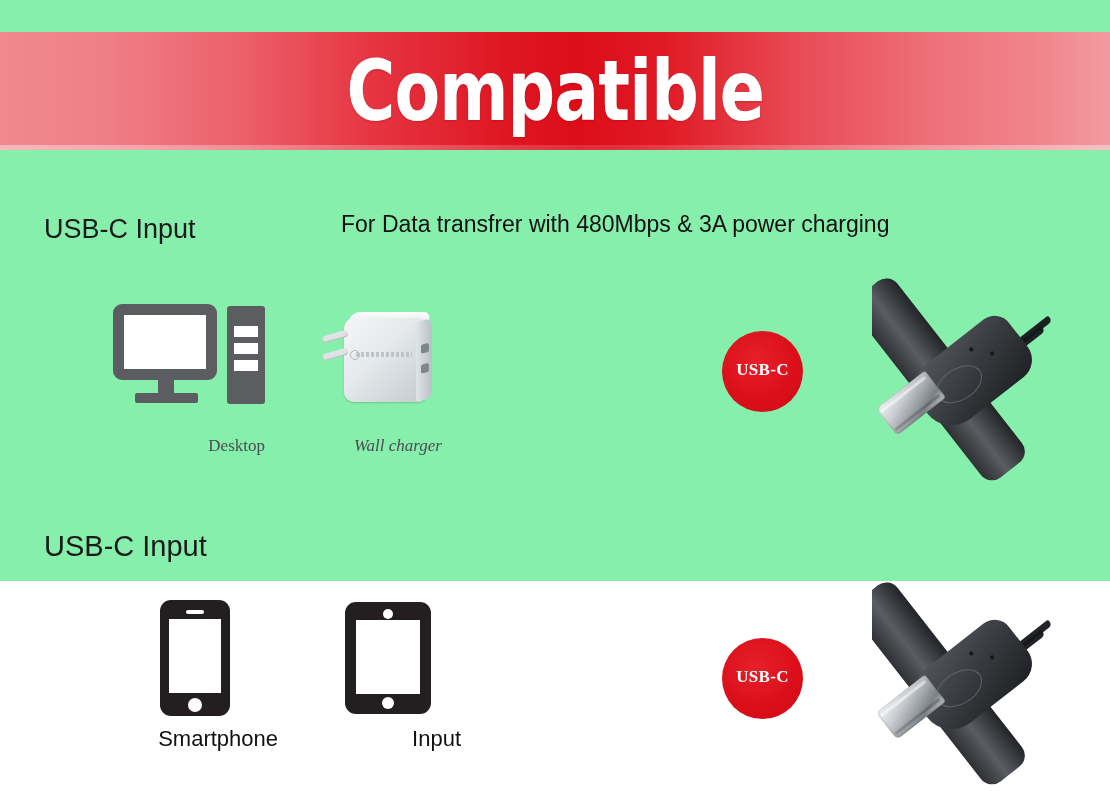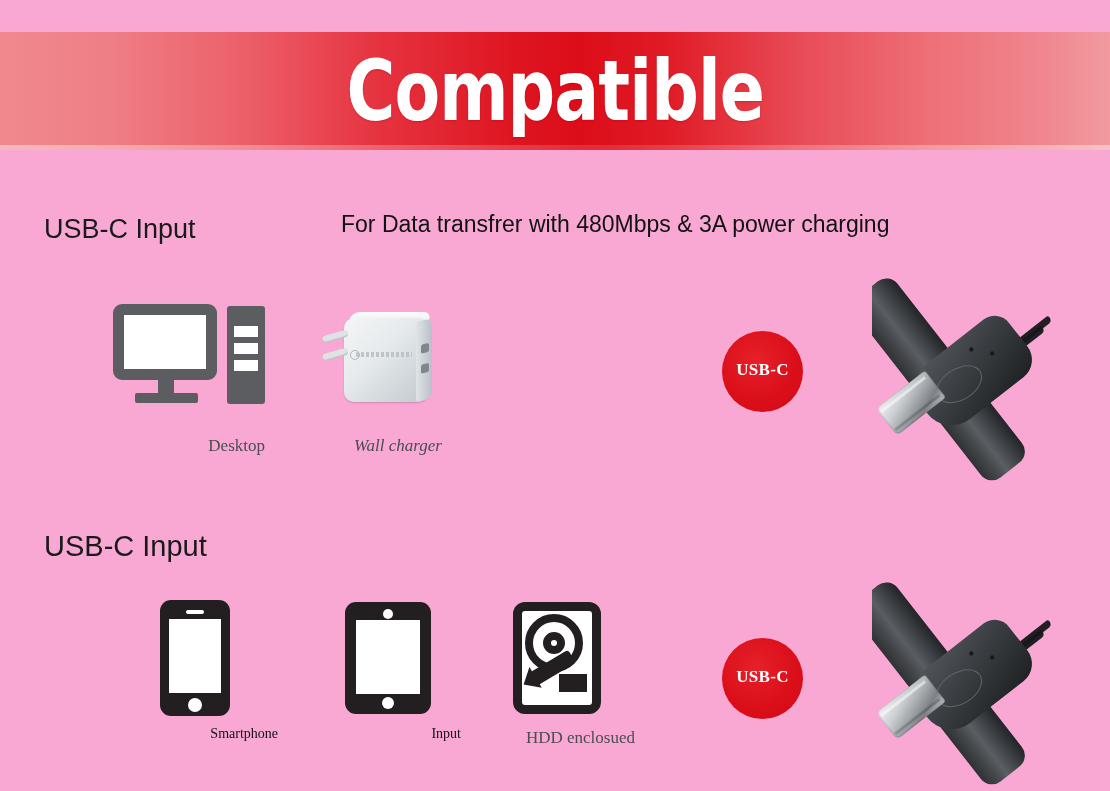--- a/index.html
+++ b/index.html
@@ -4,21 +4,21 @@
 <title>Compatible - USB-C</title>
 <style>
   html,body{margin:0;padding:0;}
   body{
     width:1110px;height:791px;
     background:#ffffff;
     font-family:"Liberation Sans", sans-serif;
     overflow:hidden;
     position:relative;
   }
-  .page{position:relative;width:1110px;height:791px;background:#f9a8d4;}
+  .page{position:relative;width:1110px;height:581px;background:#86efac;}
 
   
   .banner{
     position:absolute;left:0;top:32px;width:1110px;height:118px;
     background:linear-gradient(90deg,
        #f0898f 0%,
        #ef7e86 10%,
        #ec5f69 22%,
        #e63340 34%,
        #de1622 46%,
@@ -66,22 +66,22 @@
   
   .item{position:absolute;text-align:right;}
   .item .cap{
     margin-top:6px;white-space:nowrap;
   }
   .cap-serif{
     font-family:"Liberation Serif","DejaVu Serif",serif;
     font-size:17px;color:#4a4d52;
   }
   .cap-sans{
-    font-family:Liberation Serif, serif;
-    font-size:14px;color:#111;
+    font-family:Liberation Sans, sans-serif;
+    font-size:22px;color:#111;
   }
 
   
   .ico{position:relative;margin:0 auto;}
   .desktop{width:152px;height:104px;}
   .dt-monitor{
     position:absolute;left:0;top:0;width:104px;height:76px;
     border:11px solid #5b5d61;border-radius:9px;background:#fff;
     box-sizing:border-box;
   }
@@ -329,30 +329,20 @@
   <div class="item" style="left:345px;top:602px;width:86px;">
     <div class="ico tablet">
       <div class="tb-body"></div>
       <div class="tb-cam"></div>
       <div class="tb-screen"></div>
       <div class="tb-home"></div>
     </div>
     <div class="cap cap-sans" style="margin-top:12px;margin-left:-30px;width:146px;">Input</div>
   </div>
 
-  <div class="item" style="left:513px;top:602px;width:88px;">
-    <div class="ico hdd">
-      <div class="hd-case"></div>
-      <div class="hd-platter"></div>
-      <div class="hd-hub"></div>
-      <div class="hd-arm"></div>
-      <div class="hd-block"></div>
-    </div>
-    <div class="cap cap-serif" style="margin-top:14px;margin-left:-34px;width:156px;">HDD enclosued</div>
-  </div>
 
   <div class="badge" style="left:722px;top:638px;">
     <span>USB-C</span>
   </div>
 
   <div class="conn" style="left:872px;top:572px;">
     <div class="cn-cable"></div>
     <div class="cn-ring cn-r1"></div>
     <div class="cn-ring cn-r2"></div>
     <div class="cn-head">

